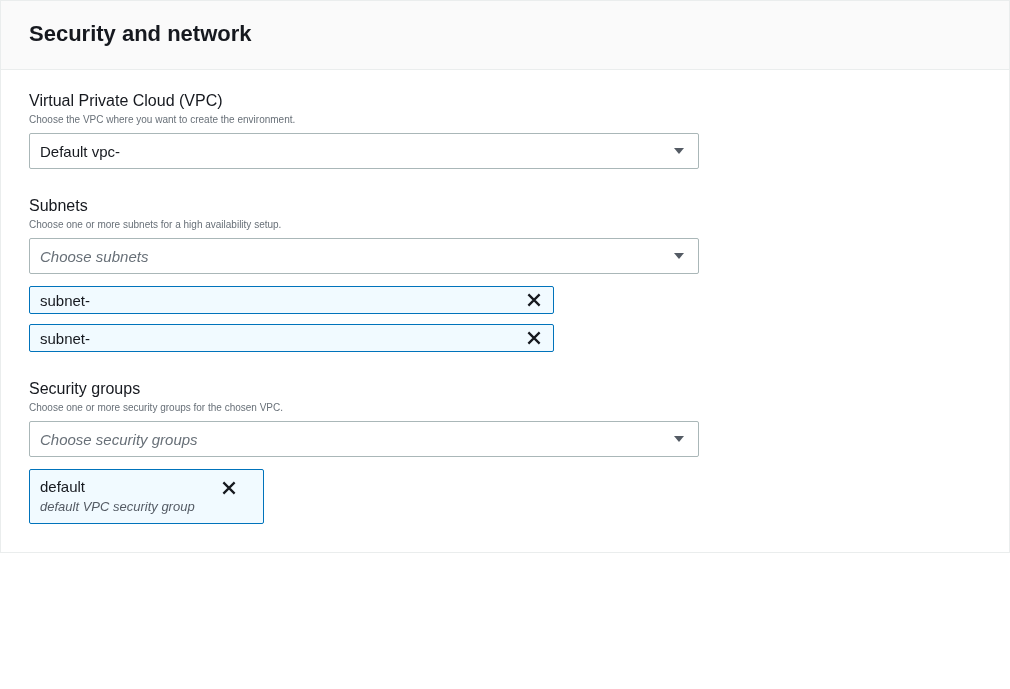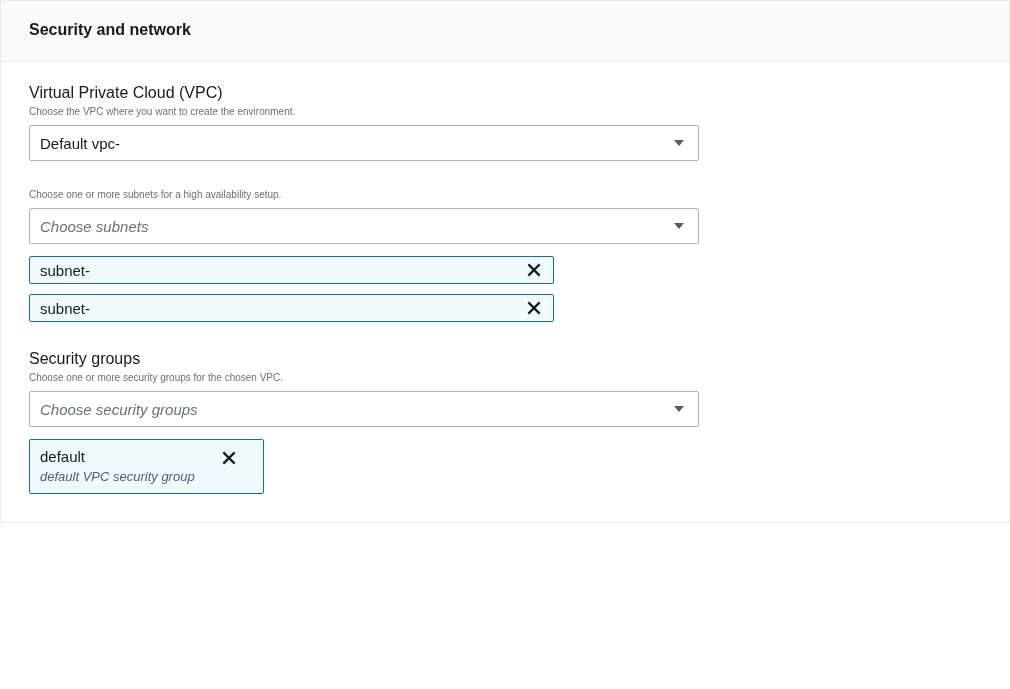--- a/index.html
+++ b/index.html
@@ -17,21 +17,21 @@
     width: 1010px;
     border: 1px solid #eaeded;
     background: #ffffff;
   }
   .panel-header {
     padding: 20px 28px 22px 28px;
     background: #fafafa;
     border-bottom: 1px solid #eaeded;
   }
   .panel-title {
-    font-size: 16px;
+    font-size: 22px;
     font-weight: 700;
     color: #16191f;
   }
   .panel-body {
     padding: 22px 28px 28px 28px;
   }
   .checkbox-row {
     display: flex;
     align-items: center;
     gap: 10px;
@@ -186,20 +186,21 @@
     <div class="field">
       <div class="field-label">Virtual Private Cloud (VPC)</div>
       <div class="field-desc">Choose the VPC where you want to create the environment.</div>
       <div class="select">
         <span class="select-text">Default vpc-</span>
         <span class="caret"></span>
       </div>
     </div>
 
     <div class="field">
+      <div class="field-label">Subnets</div>
       <div class="field-desc">Choose one or more subnets for a high availability setup.</div>
       <div class="select">
         <span class="select-text placeholder">Choose subnets</span>
         <span class="caret"></span>
       </div>
       <div class="token-list">
         <div class="token">
           <span class="token-text">subnet-</span>
           <svg class="remove-icon" viewBox="0 0 16 16">
               <path d="M3 3 L13 13 M13 3 L3 13"></path>

